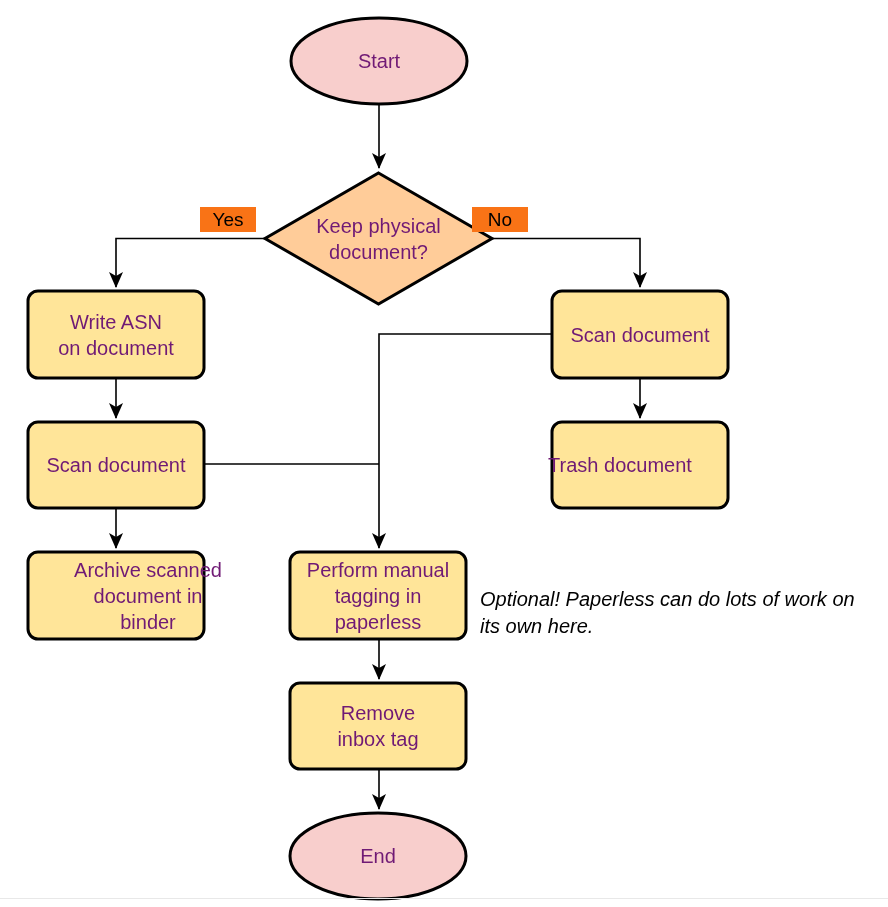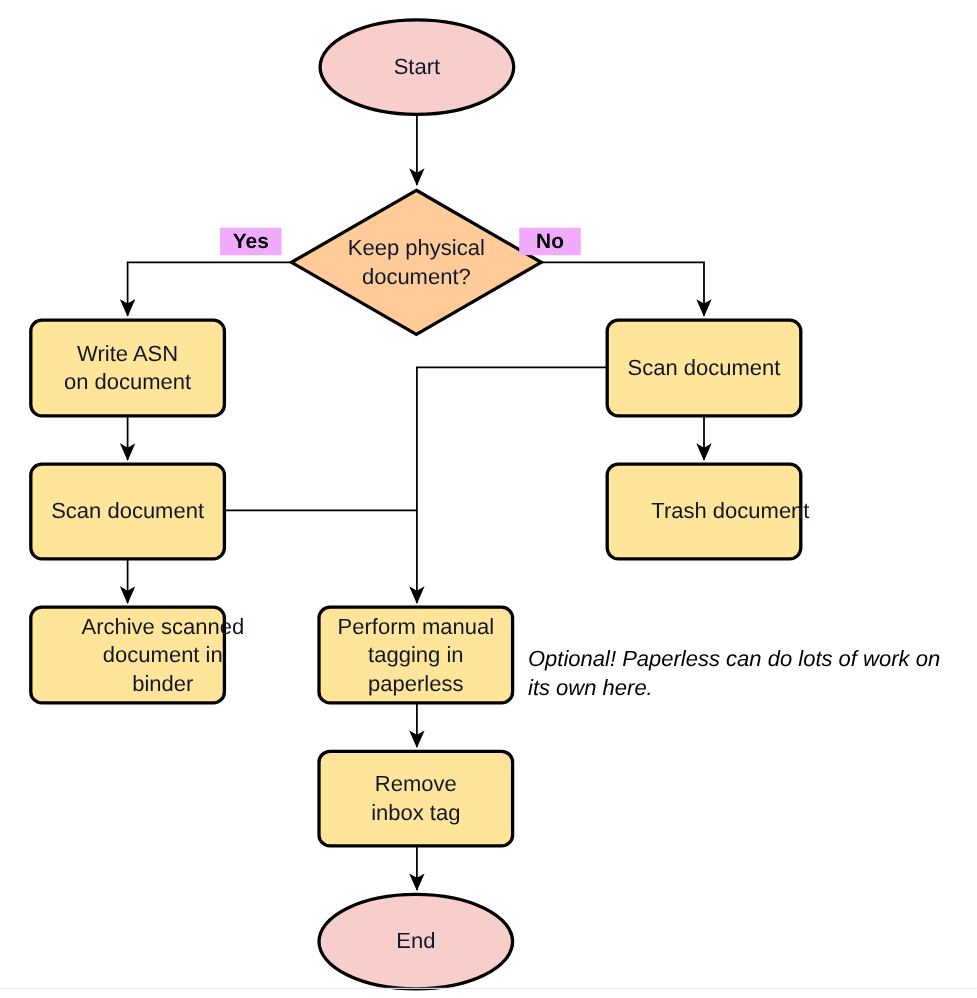--- a/index.html
+++ b/index.html
@@ -28,38 +28,37 @@
     stroke: #000000;
     stroke-width: 1.6px;
     fill: none;
   }
   .node-label {
     position: absolute;
     display: flex;
     align-items: center;
     justify-content: center;
     text-align: center;
-    color: #0f172a;
+    color: #701a75;
     font-size: 20px;
     line-height: 26px;
     white-space: pre-line;
     pointer-events: none;
   }
   .edge-label {
     position: absolute;
     display: flex;
     align-items: center;
     justify-content: center;
     text-align: center;
     color: #000000;
     font-size: 19px;
     line-height: 24px;
-    background: #f0abfc;
+    background: #f97316;
     pointer-events: none;
-    font-weight: bold;
   }
   .annotation {
     position: absolute;
     left: 480px;
     top: 586px;
     width: 410px;
     font-size: 20px;
     font-style: italic;
     line-height: 27px;
     color: #000000;
@@ -113,21 +112,21 @@
   <div class="node-label" style="left:291px; top:18px; width:176px; height:86px;">Start</div>
   <div class="node-label" style="left:265px; top:173px; width:227px; height:131px;">Keep physical
 document?</div>
   <div class="node-label" style="left:28px; top:291px; width:176px; height:87px;">Write ASN
 on document</div>
   <div class="node-label" style="left:28px; top:422px; width:176px; height:86px;">Scan document</div>
   <div class="node-label" style="left:28px; top:552px; width:176px; height:87px;padding-left:32px;">Archive scanned
 document in
 binder</div>
   <div class="node-label" style="left:552px; top:291px; width:176px; height:87px;">Scan document</div>
-  <div class="node-label" style="left:568px; top:422px; width:192px; height:86px;">Trash document</div>
+  <div class="node-label" style="left:524px; top:422px; width:192px; height:86px;">Trash document</div>
   <div class="node-label" style="left:290px; top:552px; width:176px; height:87px;">Perform manual
 tagging in
 paperless</div>
   <div class="node-label" style="left:290px; top:683px; width:176px; height:86px;">Remove
 inbox tag</div>
   <div class="node-label" style="left:290px; top:813px; width:176px; height:86px;">End</div>
 
   <div class="edge-label" style="left:200px; top:207px; width:56px; height:25px;">Yes</div>
   <div class="edge-label" style="left:472px; top:207px; width:56px; height:25px;">No</div>
 

